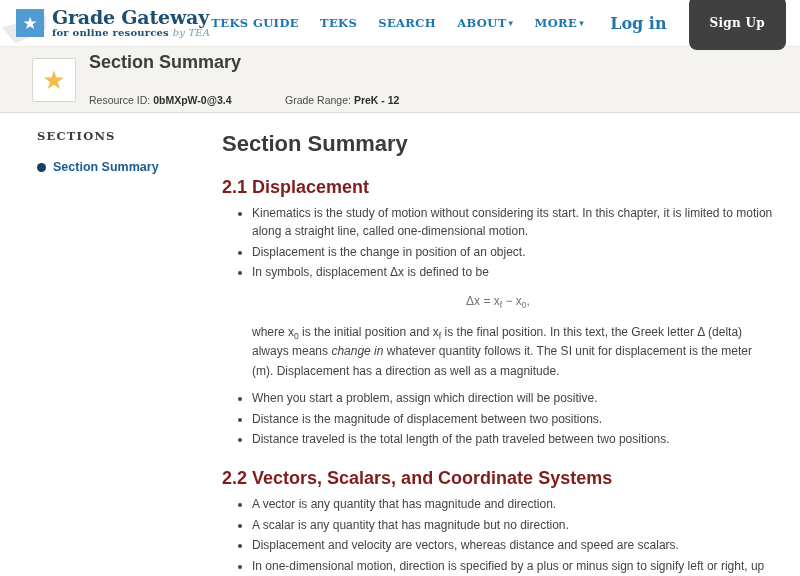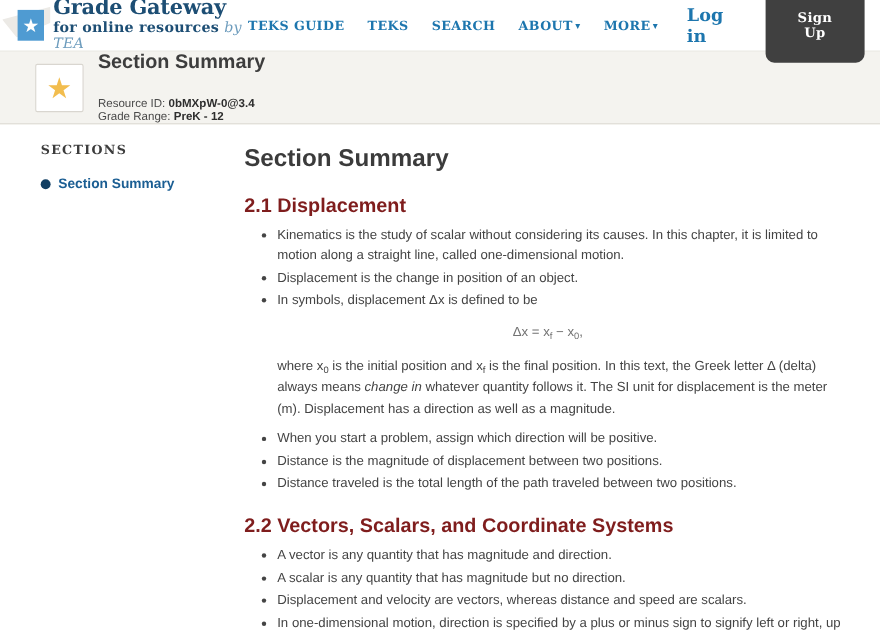--- a/index.html
+++ b/index.html
@@ -28,21 +28,21 @@
     position: relative; z-index: 1;
     width: 28px; height: 28px; background: #4f9bd2;
     display: flex; align-items: center; justify-content: center;
     color: #fff; font-size: 17px; line-height: 1;
   }
   .logo-textblock { position: relative; z-index: 1; margin-left: 8px; }
   .logo-title {
     font-weight: bold; font-size: 19px; line-height: 1.05; color: #1d4e74;
     letter-spacing: -0.2px;
   }
-  .logo-tagline { font-size: 13px; font-weight: bold; color: #1d4e74; letter-spacing: 0.2px; }
+  .logo-tagline { font-size: 10px; font-weight: bold; color: #1d4e74; letter-spacing: 0.2px; }
   .logo-tagline .by { font-style: italic; font-weight: normal; color: #6d9cbd; }
 
   .nav { margin-left: auto; display: flex; align-items: center; gap: 21px; }
   .nav-item {
     font-size: 11.5px; font-weight: bold; color: #1d76ae;
     letter-spacing: 0.4px; cursor: pointer; white-space: nowrap;
   }
   .nav-item .caret { font-size: 9px; position: relative; top: -1px; margin-left: 2px; }
   .login-link {
     margin-left: 26px; font-size: 16px; font-weight: bold; color: #1d76ae; cursor: pointer;
@@ -59,21 +59,21 @@
     border-top: 1px solid #eceae5;
     border-bottom: 1px solid #dedbd5;
     height: 67px; display: flex; align-items: center; padding-left: 32px;
   }
   .banner-iconbox {
     width: 44px; height: 44px; background: #fff; border: 1px solid #d9d6d0;
     border-radius: 2px; display: flex; align-items: center; justify-content: center;
     color: #f2bd4e; font-size: 26px; line-height: 1; margin-right: 13px;
   }
   .banner-title { font-size: 18px; font-weight: bold; color: #3d3d3d; line-height: 1.1; }
-  .banner-meta { display: flex; margin-top: 22px; font-size: 10.5px; color: #4a4a4a; flex-direction: column; }
+  .banner-meta { display: flex; margin-top: 22px; font-size: 10.5px; color: #4a4a4a; }
   .banner-meta .meta-item:first-child { width: 196px; }
   .banner-meta b { color: #2e2e2e; }
 
   
   .main { display: flex; padding-top: 12px; }
   .sidebar { width: 222px; flex-shrink: 0; padding-left: 37px; padding-top: 4px; }
   .sections-heading {
     font-size: 11.5px; font-weight: bold; color: #3c3c3c; letter-spacing: 1.2px;
   }
   .section-link {
@@ -142,21 +142,21 @@
       <span class="side-bullet"></span>
       <span>Section Summary</span>
     </div>
   </div>
 
   <div class="content">
     <h1 class="page-h1">Section Summary</h1>
 
     <h2 class="sec-h2">2.1 Displacement</h2>
     <ul class="bullets">
-      <li>Kinematics is the study of scalar without considering its causes. In this chapter, it is limited to motion along a straight line, called one-dimensional motion.</li>
+      <li>Kinematics is the study of motion without considering its start. In this chapter, it is limited to motion along a straight line, called one-dimensional motion.</li>
       <li>Displacement is the change in position of an object.</li>
       <li>In symbols, displacement Δx is defined to be</li>
     </ul>
     <div class="formula">
       <span>Δx = x</span><span class="sub">f</span><span> − x</span><span class="sub">0</span><span>,</span>
     </div>
     <div class="para">
       <span>where x</span><span class="sub">0</span><span> is the initial position and x</span><span class="sub">f</span><span> is the final position. In this text, the Greek letter Δ (delta) always means </span><em>change in</em><span> whatever quantity follows it. The SI unit for displacement is the meter (m). Displacement has a direction as well as a magnitude.</span>
     </div>
     <ul class="bullets">

